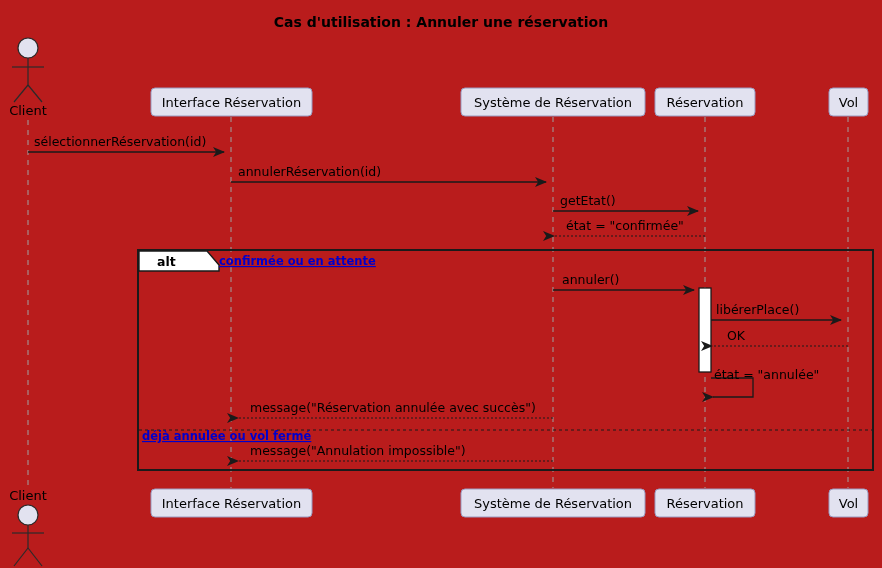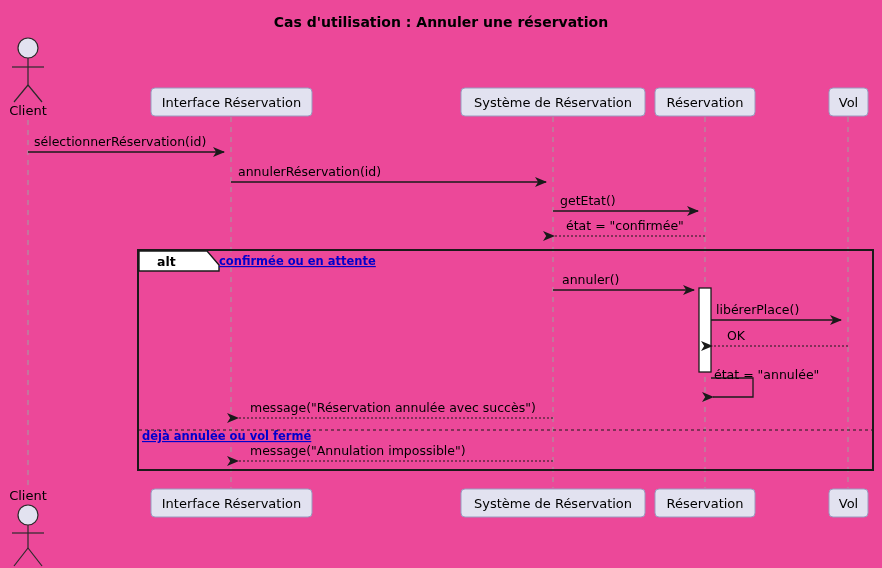--- a/index.html
+++ b/index.html
@@ -10,21 +10,21 @@
   body {
     font-family: "DejaVu Sans", sans-serif;
     width: 882px;
     height: 568px;
     overflow: hidden;
   }
   #diagram-root {
     position: relative;
     width: 882px;
     height: 568px;
-    background: #ec4899;
+    background: #b91c1c;
   }
   svg.layer {
     position: absolute;
     left: 0;
     top: 0;
     width: 882px;
     height: 568px;
   }
   .title-text {
     font-size: 14px;

